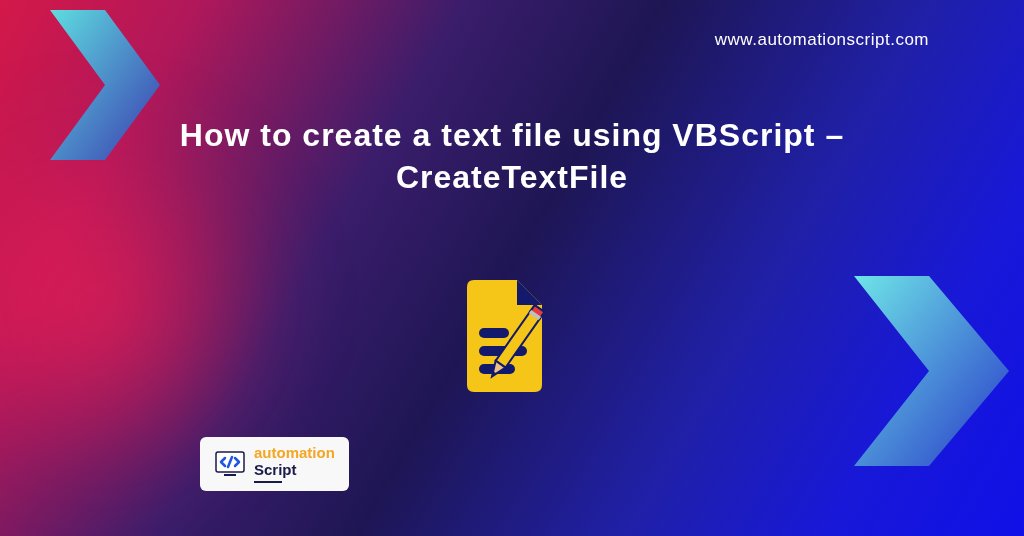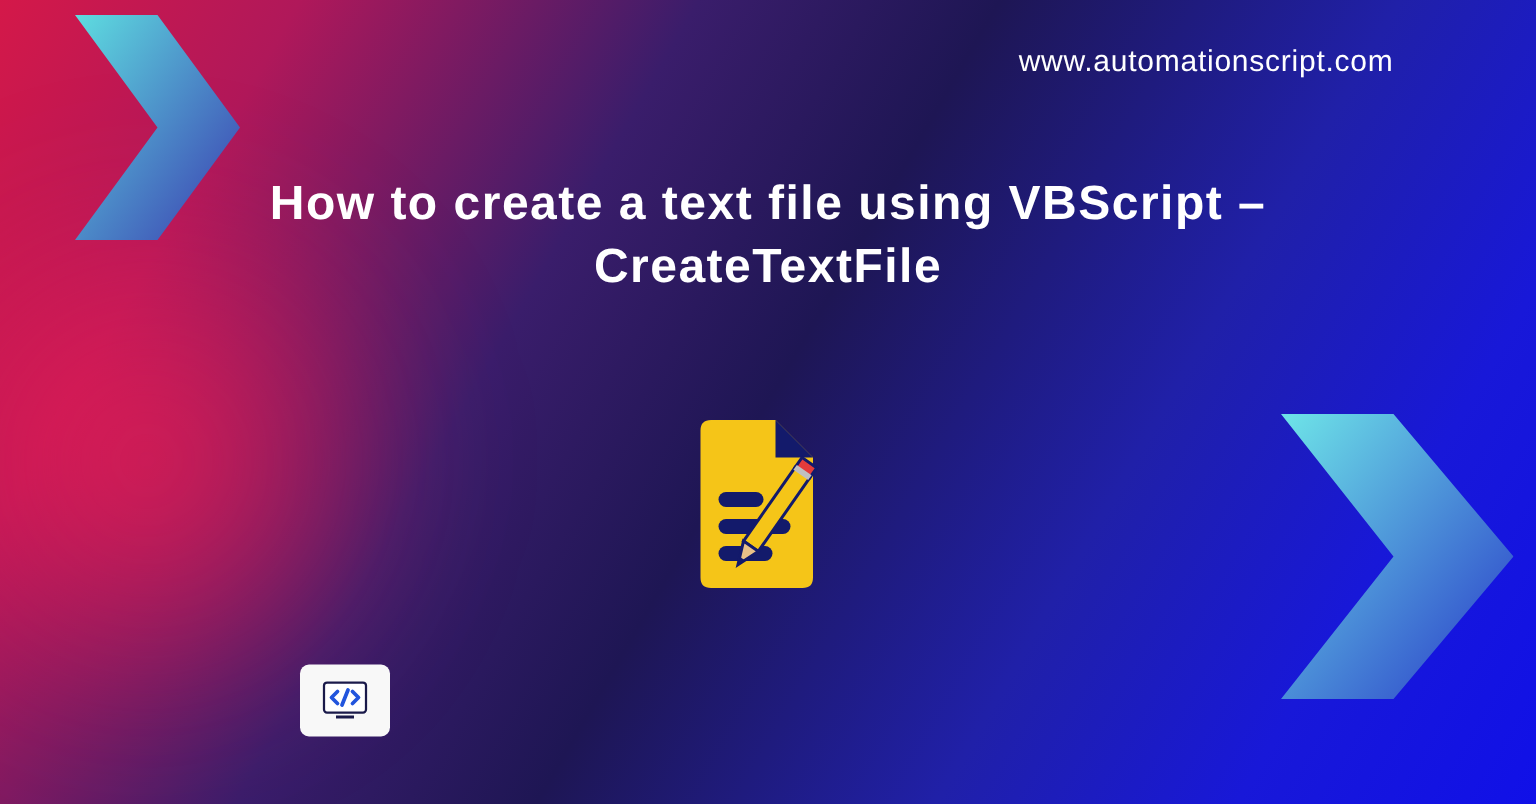--- a/index.html
+++ b/index.html
@@ -36,21 +36,21 @@
       bottom: 70px;
       right: 15px;
       width: 180px;
       height: 190px;
     }
     .url-text {
       position: absolute;
       top: 30px;
       right: 95px;
       color: #ffffff;
-      font-size: 20px;
+      font-size: 17px;
       font-weight: 500;
       letter-spacing: 0.5px;
     }
     .title {
       position: absolute;
       top: 115px;
       left: 0;
       right: 0;
       text-align: center;
       color: #ffffff;
@@ -161,13 +161,18 @@
 <div class="logo-badge">
   <div class="logo-icon">
     <svg viewBox="0 0 32 32" width="32" height="32">
       <rect x="2" y="4" width="28" height="20" rx="2" fill="#fff" stroke="#1a1a4a" stroke-width="1.5"></rect>
       <path d="M 11 10 L 7 14 L 11 18" stroke="#2255dd" stroke-width="2.5" fill="none" stroke-linecap="round" stroke-linejoin="round"></path>
       <path d="M 21 10 L 25 14 L 21 18" stroke="#2255dd" stroke-width="2.5" fill="none" stroke-linecap="round" stroke-linejoin="round"></path>
       <line x1="18" y1="9" x2="14" y2="19" stroke="#2255dd" stroke-width="2.5" stroke-linecap="round"></line>
       <rect x="10" y="26" width="12" height="2" fill="#1a1a4a"></rect>
     </svg>
   </div>
+  <div class="logo-text">
+    <span class="logo-text-top">automation</span>
+    <span class="logo-text-bottom">Script</span>
+    <div class="logo-underline"></div>
+  </div>
 </div>
 
 </body></html>

